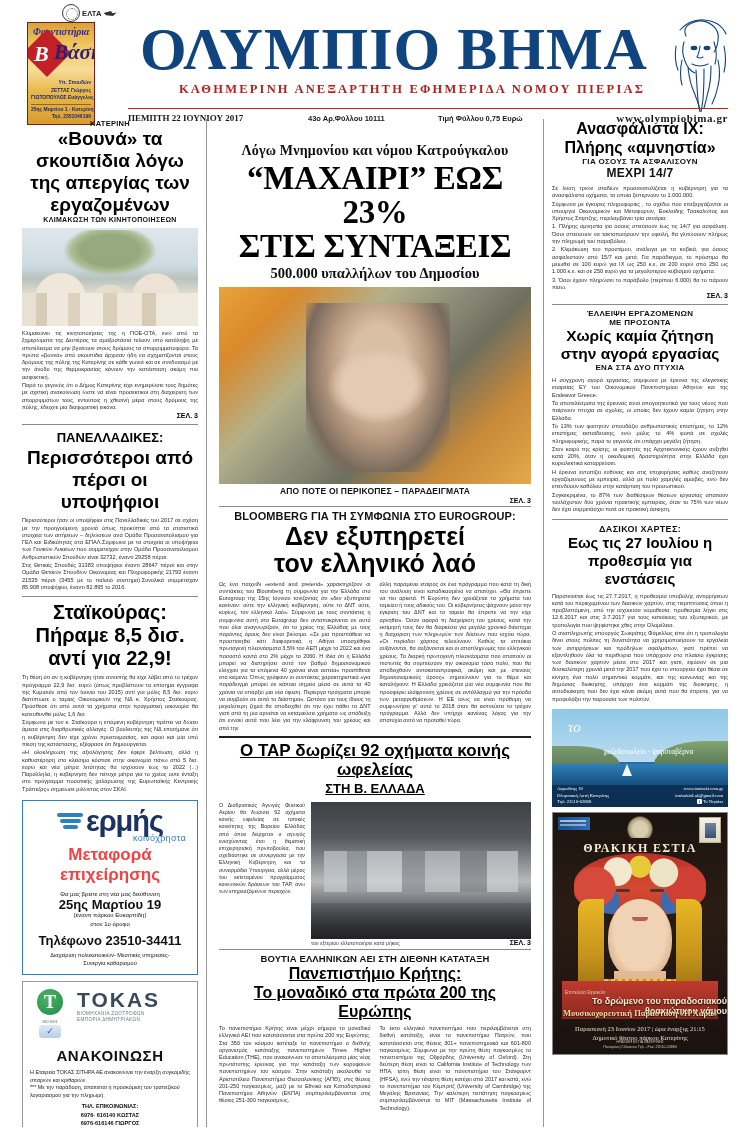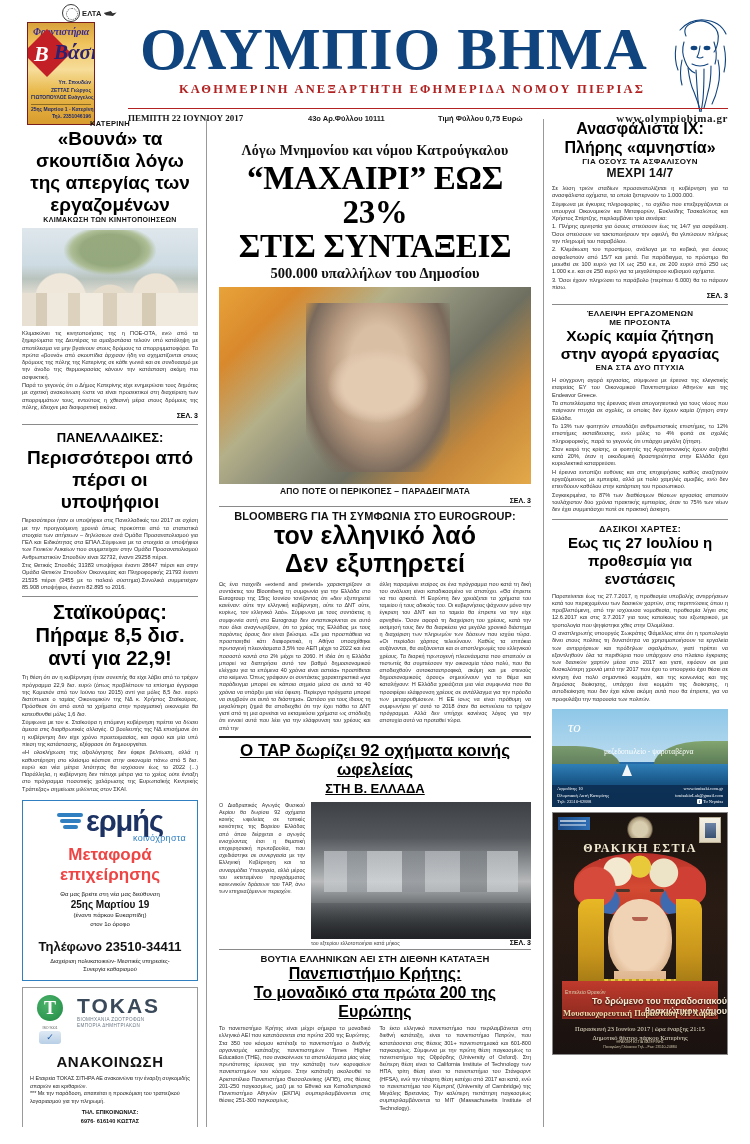--- a/index.html
+++ b/index.html
@@ -347,22 +347,22 @@
   }
   .ermis-koino {
     font-size: 9px; color: #2f7fc1; text-align: right;
     margin: -3px 6px 2px 0; letter-spacing: .3px;
   }
   .ermis-h {
     font-size: 17px; font-weight: bold; color: #ef4444;
     margin-bottom: 5px;
   }
   .ermis-l { font-size: 6px; color: #111; line-height: 9px; }
-  .ermis-b { font-size: 10px; font-weight: bold; color: #111; line-height: 12px;}
-  .ermis-tel { font-size: 13px; font-weight: bold; color: #111; margin-top: 10px;}
+  .ermis-b { font-size: 13px; font-weight: bold; color: #111; line-height: 12px;}
+  .ermis-tel { font-size: 13px; font-weight: bold; color: #111; margin-top: 4px;}
   .ermis-f { font-size: 5.6px; color: #111; line-height: 8px; margin-top: 3px;}
 
   
   .ad-tokas {
     border: 1px solid #9a9a9a;
     margin-top: 6px;
     padding: 7px 7px 6px 7px;
     background: #fff;
   }
   .tokas-top { display: flex; align-items: flex-start; gap: 7px; }
@@ -730,22 +730,22 @@
         <div class="mid-deck">500.000 υπαλλήλων του Δημοσίου</div>
         <div class="photo ph-hero" style="margin-top:5px"></div>
         <div class="barcaption">ΑΠΟ ΠΟΤΕ ΟΙ ΠΕΡΙΚΟΠΕΣ – ΠΑΡΑΔΕΙΓΜΑΤΑ</div>
         <div class="sel">ΣΕΛ. 3</div>
       </div>
 
       <div class="hr-thin" style="margin:2px 0 3px 0"></div>
 
       <div>
         <div class="mid-kicker2">BLOOMBERG ΓΙΑ ΤΗ ΣΥΜΦΩΝΙΑ ΣΤΟ EUROGROUP:</div>
+        <div class="mid-head2" style="margin-top:1px">Δεν εξυπηρετεί</div>
         <div class="mid-head2">τον ελληνικό λαό</div>
-        <div class="mid-head2" style="margin-top:1px">Δεν εξυπηρετεί</div>
         <div class="twocol">
           <div class="bodytext">Ως ένα παιχνίδι «extend and pretend» χαρακτηρίζουν οι συντάκτες του Bloomberg τη συμφωνία για την Ελλάδα στο Eurogroup της 15ης Ιουνίου τονίζοντας ότι «δεν εξυπηρετεί κανέναν: ούτε την ελληνική κυβέρνηση, ούτε το ΔΝΤ ούτε, κυρίως, τον ελληνικό λαό». Σύμφωνα με τους συντάκτες η συμφωνία αυτή στο Eurogroup δεν ανταποκρίνεται σε αυτό που όλοι αναγνωρίζουν, ότι το χρέος της Ελλάδας με τους παρόντες όρους δεν είναι βιώσιμο. «Σε μια προσπάθεια να προσποιηθεί κάτι διαφορετικά, η Αθήνα υποσχέθηκε πρωτογενή πλεονάσματα 3,5% του ΑΕΠ μέχρι το 2022 και ένα ποσοστό κοντά στο 2% μέχρι το 2060. Η ιδέα ότι η Ελλάδα μπορεί να διατηρήσει αυτό τον βαθμό δημοσιονομικού ελέγχου για τα επόμενα 40 χρόνια είναι αστεία» προστίθεται στο κείμενο. Όπως γράφουν οι συντάκτες χαρακτηριστικά «για παράδειγμα μπορεί σε κάποιο σημείο μέσα σε αυτά τα 40 χρόνια να υπάρξει μια νέα ύφεση. Περίεργα πράγματα μπορεί να συμβούν σε αυτό το διάστημα». Ωστόσο για τους ίδιους τη μεγαλύτερη ζημιά θα αποδειχθεί ότι την έχει πάθει το ΔΝΤ γιατί από τη μια αρνείται να εκταμιεύσει χρήματα ως απόδειξη ότι εννοεί αυτά που λέει για την ελάφρυνση του χρέους και από την</div>
           <div class="bodytext">άλλη παραμένει εταίρος σε ένα πρόγραμμα που κατά τη δική του ανάλυση είναι καταδικασμένο να αποτύχει. «Θα έπρεπε να πει αρκετά. Η Ευρώπη δεν χρειάζεται τα χρήματα του ταμείου ή τους αδικούς του. Οι κυβερνήσεις ψάχνουν μόνο την έγκριση του ΔΝΤ και το ταμείο θα έπρεπε να την είχε αρνηθεί». Όσον αφορά τη διαχείριση του χρέους, κατά την εκτίμησή τους δεν θα διαρκέσει για μεγάλο χρονικό διάστημα η διαχείριση των πληρωμών των δόσεων που ισχύει τώρα. «Οι περίοδοι χάριτος τελειώνουν. Καθώς τα επιτόκια αυξάνονται, θα αυξάνονται και οι αποπληρωμές του ελληνικού χρέους. Τα διαρκή πρωτογενή πλεονάσματα που απαιτούν οι πιστωτές θα συμπιέσουν την οικονομία τόσο πολύ, που θα αποδειχθούν αυτοκαταστροφικά, ακόμη και με στενούς δημοσιονομικούς όρους» σημειώνουν για το θέμα και καταλήγουν: Η Ελλάδα χρειάζεται μια νέα συμφωνία που θα προσφέρει ελάφρυνση χρέους σε αντάλλαγμα για την πρόοδο των μεταρρυθμίσεων. Η ΕΕ ίσως να είναι πρόθυμη να συμφωνήσει γι' αυτό το 2018 όταν θα εκπνεύσει το τρέχον πρόγραμμα. Αλλά δεν υπήρχε κανένας λόγος για την αποτυχία αυτό να προταθεί τώρα.</div>
         </div>
       </div>
 
       <div class="hr-thick" style="margin:4px 0 3px 0"></div>
 
       <div>
         <div class="mid-head3">Ο ΤΑΡ δωρίζει 92 οχήματα κοινής ωφελείας</div>

